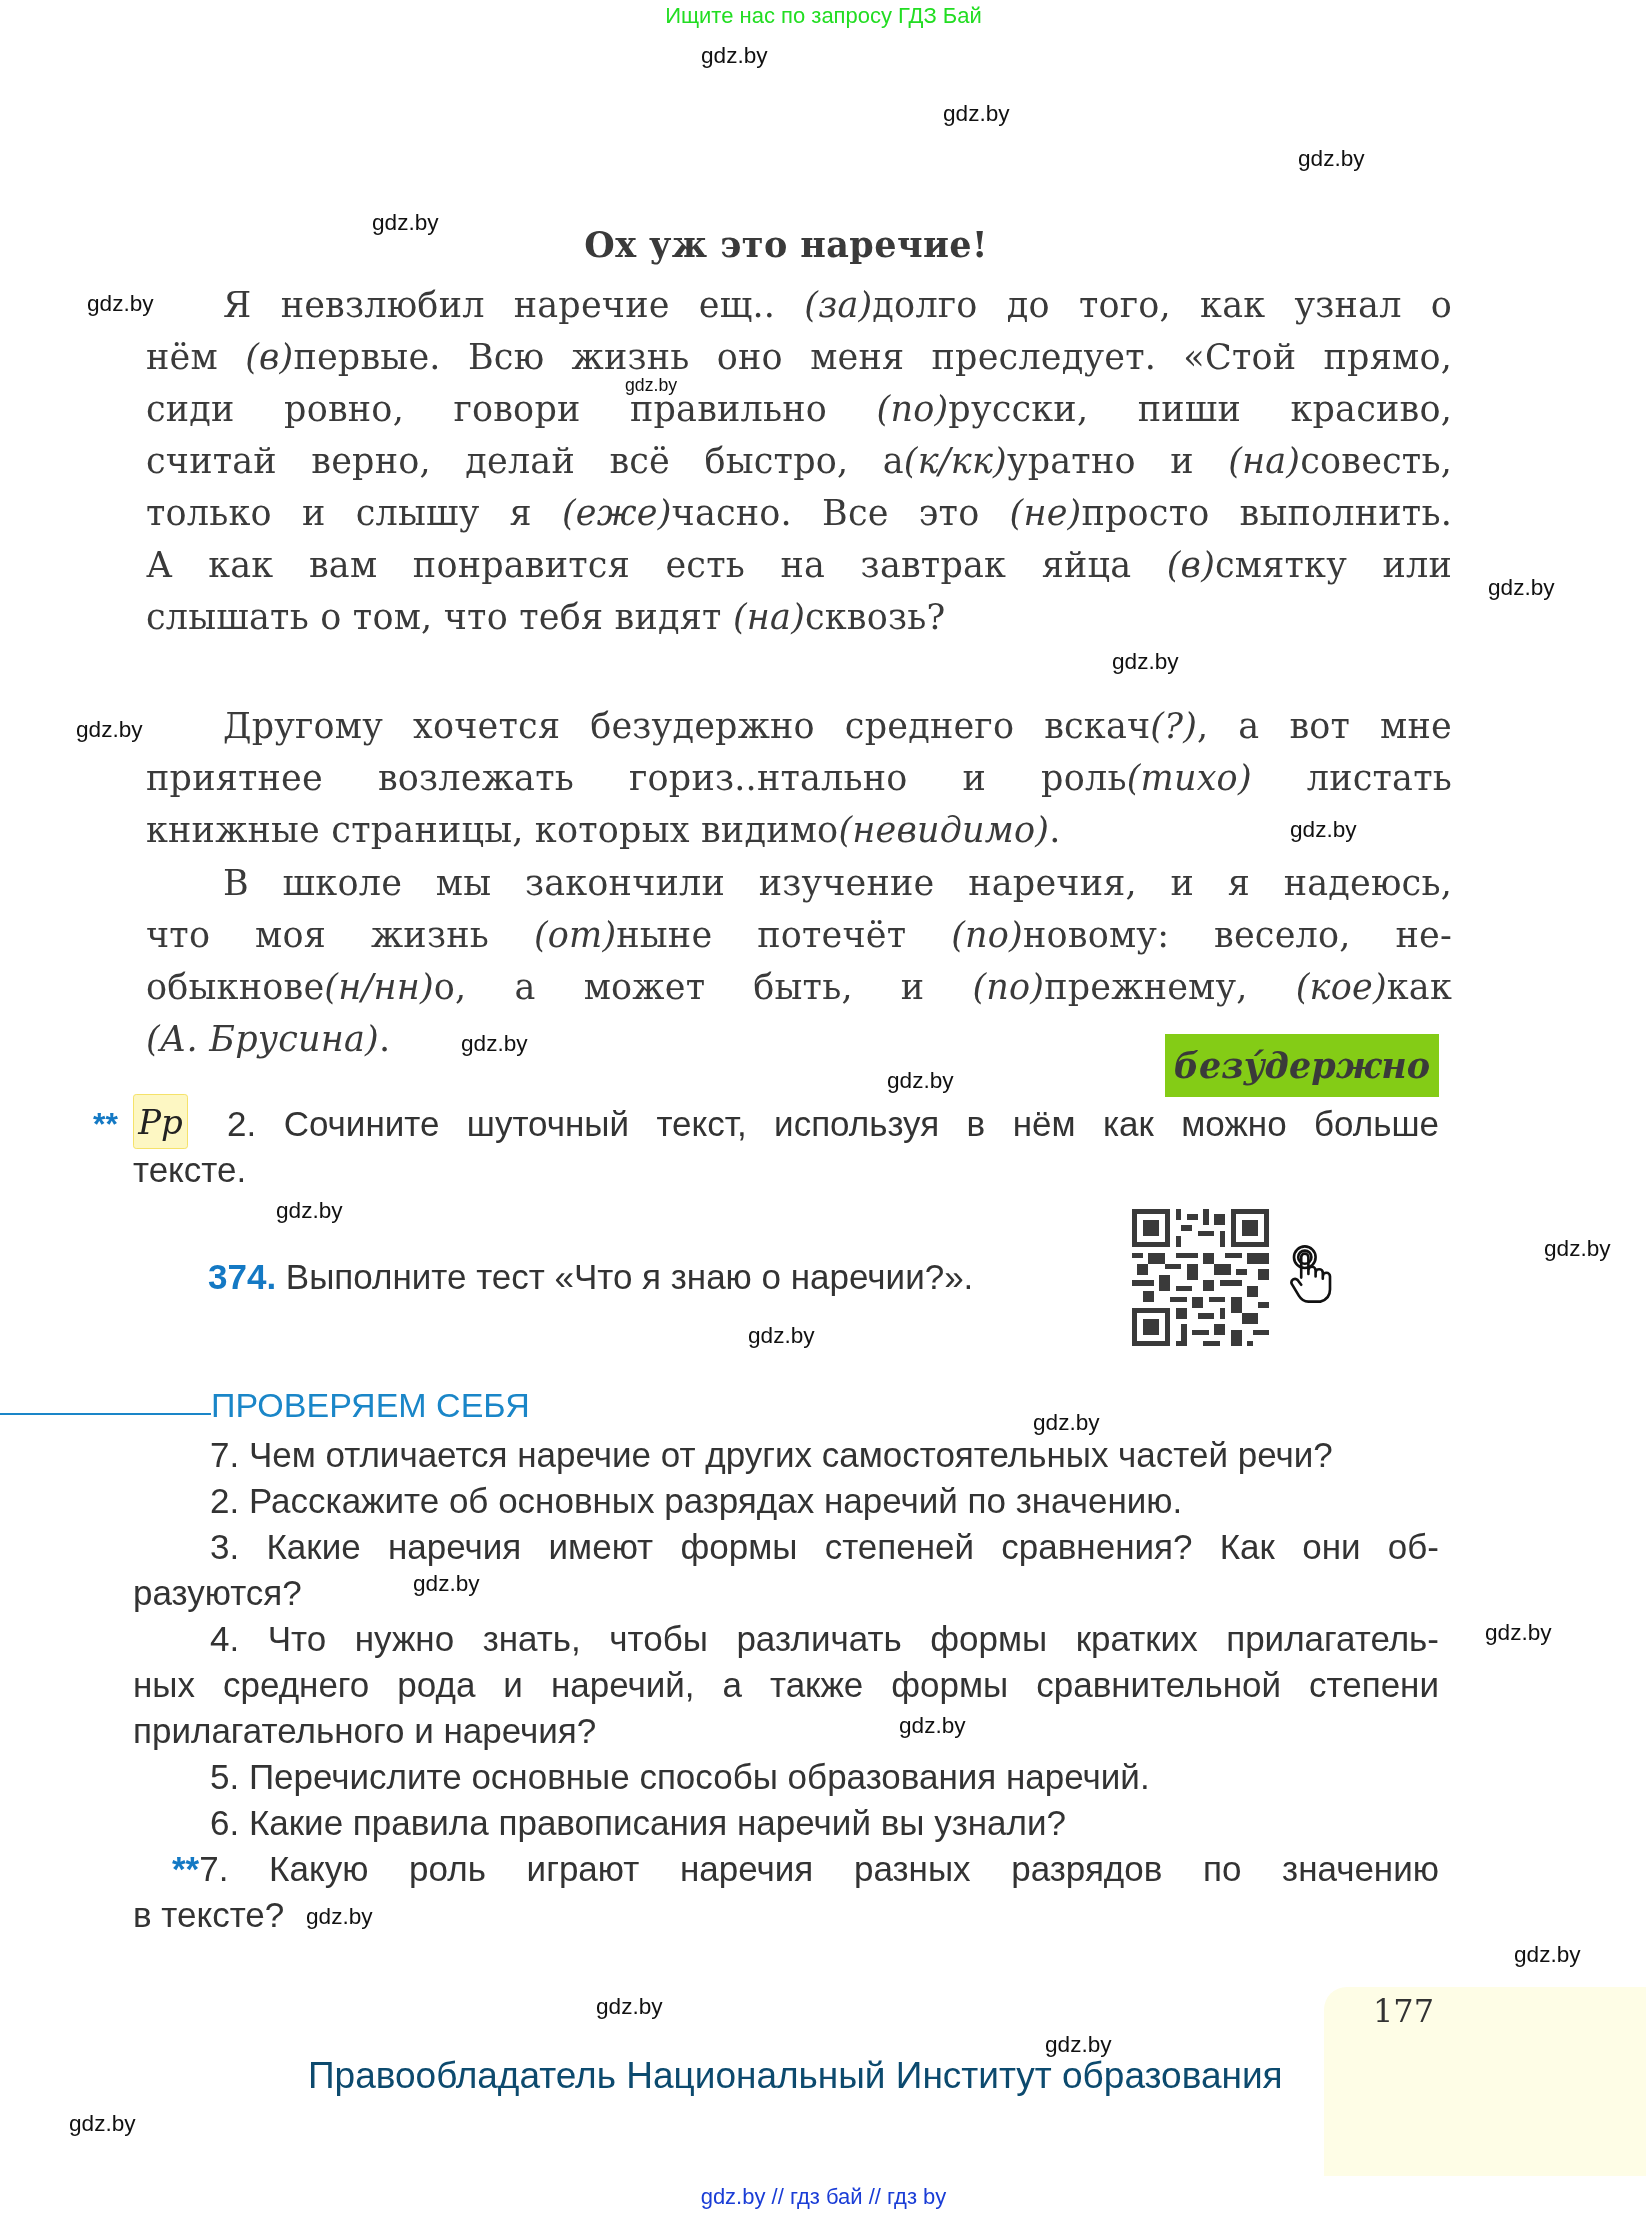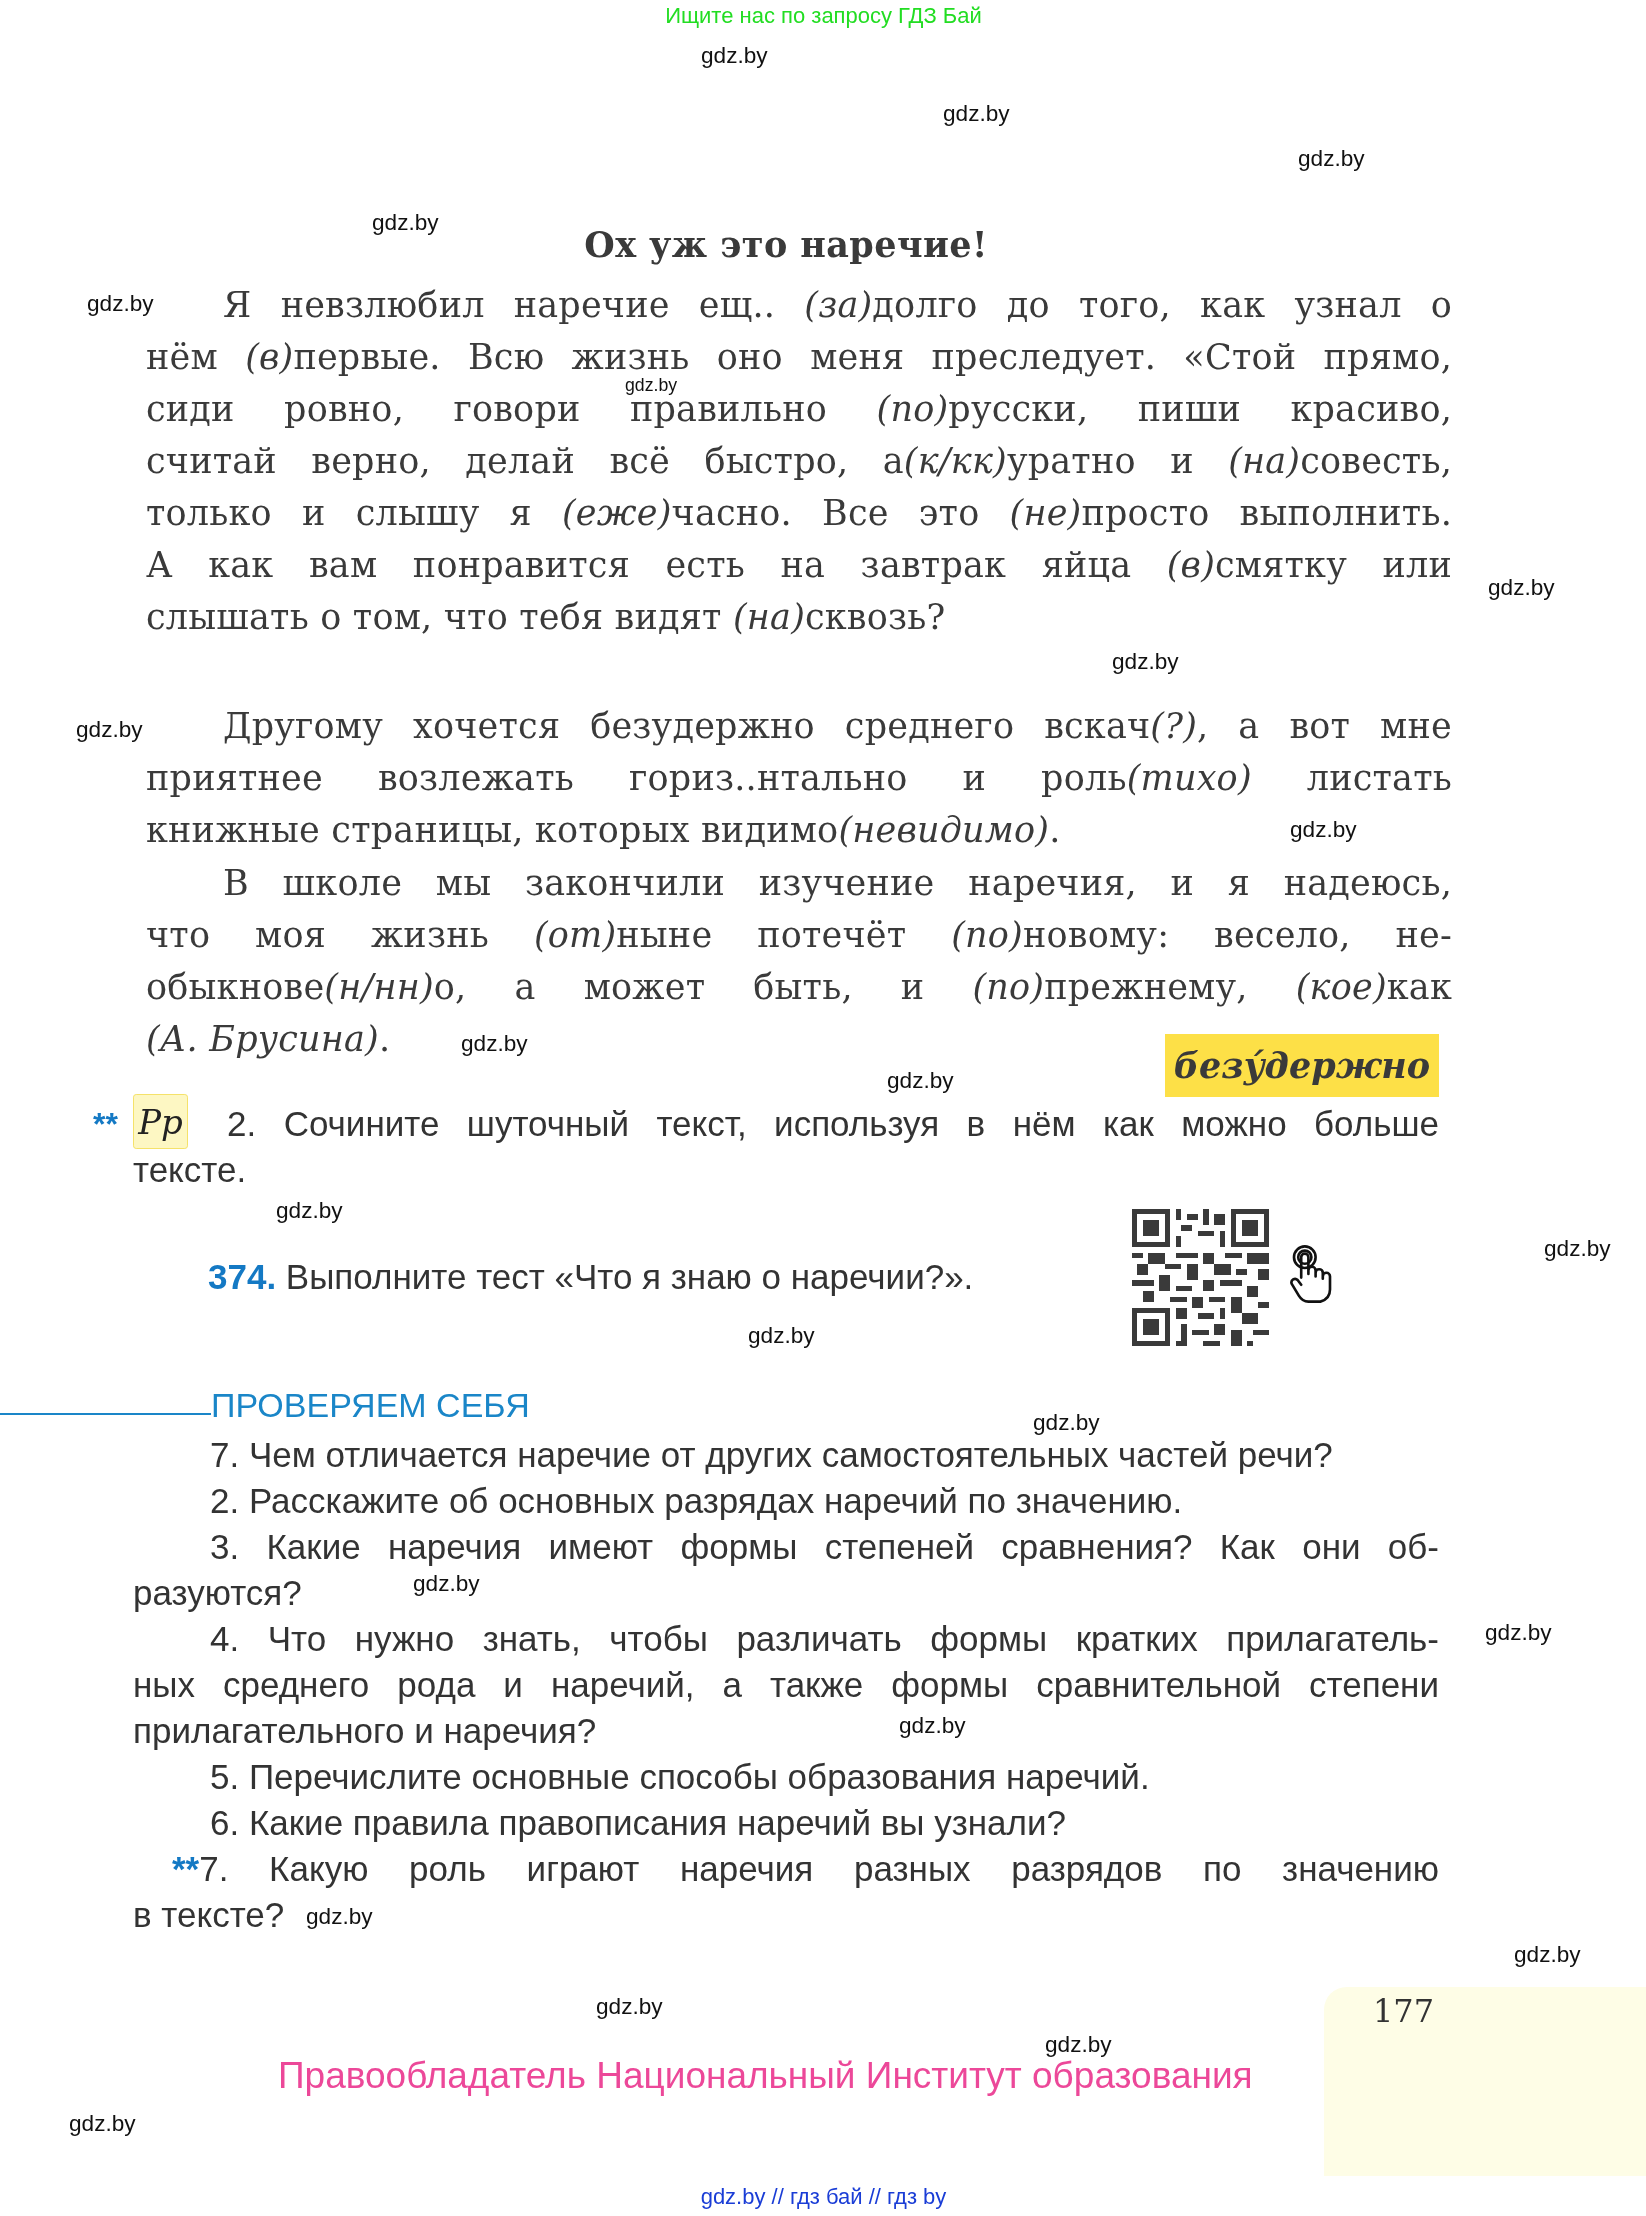--- a/index.html
+++ b/index.html
@@ -27,21 +27,21 @@
     position: absolute; left: 133px; width: 1306px;
     font-family: "DejaVu Serif", serif; font-size: 35px; color: #3a3a3a;
     line-height: 52px; text-align: justify; letter-spacing: 0.2px; margin-left: 13px;
   }
   .serif-block .line { display: block; white-space: nowrap; text-align-last: justify; }
   .serif-block .line.last { text-align-last: left; }
   .serif-block .indent { padding-left: 77px; }
   .serif-block i { font-family: "DejaVu Serif", serif; font-style: italic; color: #3a3a3a; }
   .vocab-box {
     position: absolute; left: 1165px; top: 1034px; width: 274px; height: 63px;
-    background: #fde047; display: flex; align-items: center; justify-content: center;
+    background: #84cc16; display: flex; align-items: center; justify-content: center;
     font-family: "DejaVu Serif", serif; font-style: italic; font-weight: bold; font-size: 35px; color: #3a3a3a;
   }
   .sans-block {
     position: absolute; left: 133px; width: 1306px;
     font-family: "Liberation Sans", sans-serif; font-size: 35px; color: #333;
     line-height: 46px;
   }
   .sans-block .line { display: block; white-space: nowrap; text-align: justify; text-align-last: justify; }
   .sans-block .line.last { text-align-last: left; }
   .sans-block .indent { padding-left: 77px; }
@@ -65,21 +65,21 @@
   }
   .page-box {
     position: absolute; left: 1324px; top: 1987px; width: 322px; height: 189px;
     background: #fefde6; border-top-left-radius: 22.6px;
   }
   .page-num {
     position: absolute; left: 1373px; top: 1992px; font-family: "DejaVu Serif", serif;
     font-size: 32px; color: #333;
   }
   .rights {
-    position: absolute; left: 278px; top: 2055px; font-size: 37px; color: #ec4899;
+    position: absolute; left: 308px; top: 2055px; font-size: 37px; color: #0c4a6e;
     font-family: "Liberation Sans", sans-serif; white-space: nowrap;
   }
   .footer-links {
     position: absolute; left: 0; width: 1647px; top: 2184px; text-align: center;
     font-size: 22px; color: #1a3dd6;
   }
 </style>
 </head>
 <body>
 

